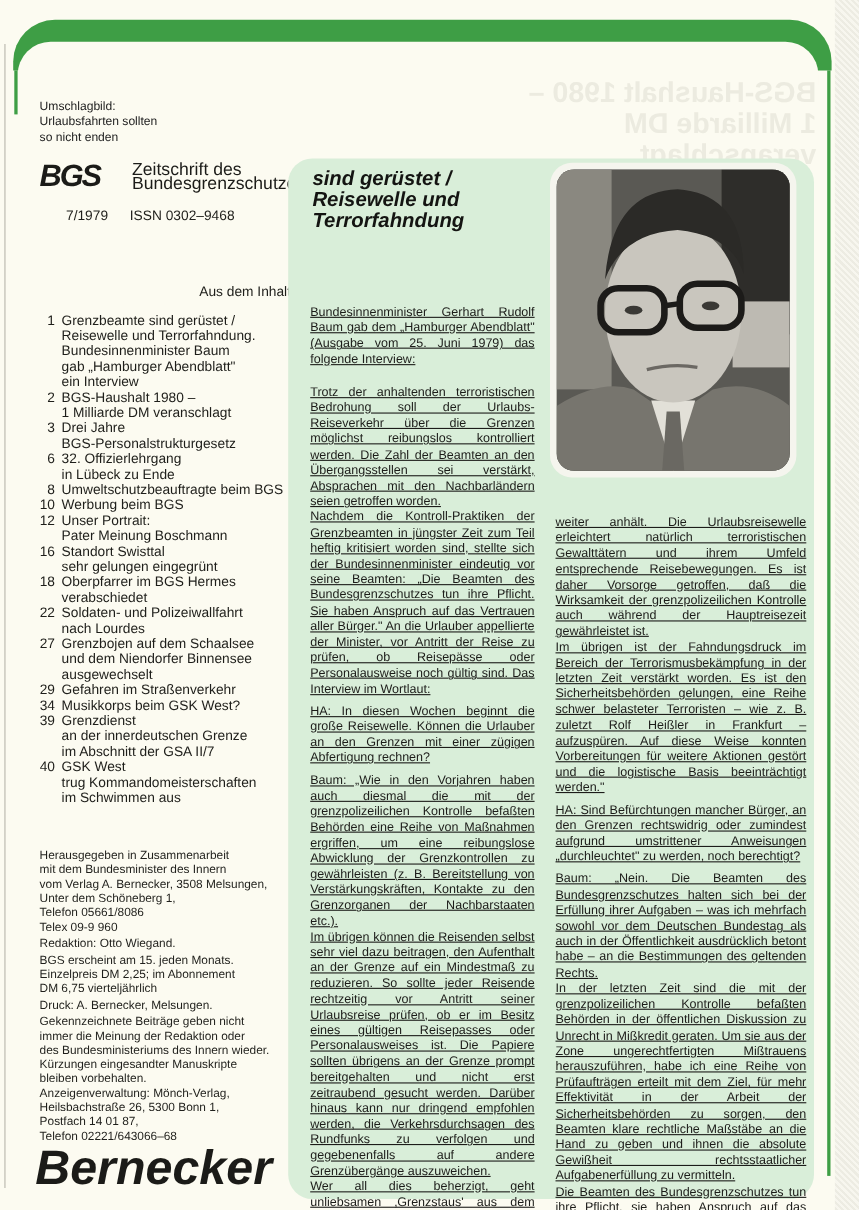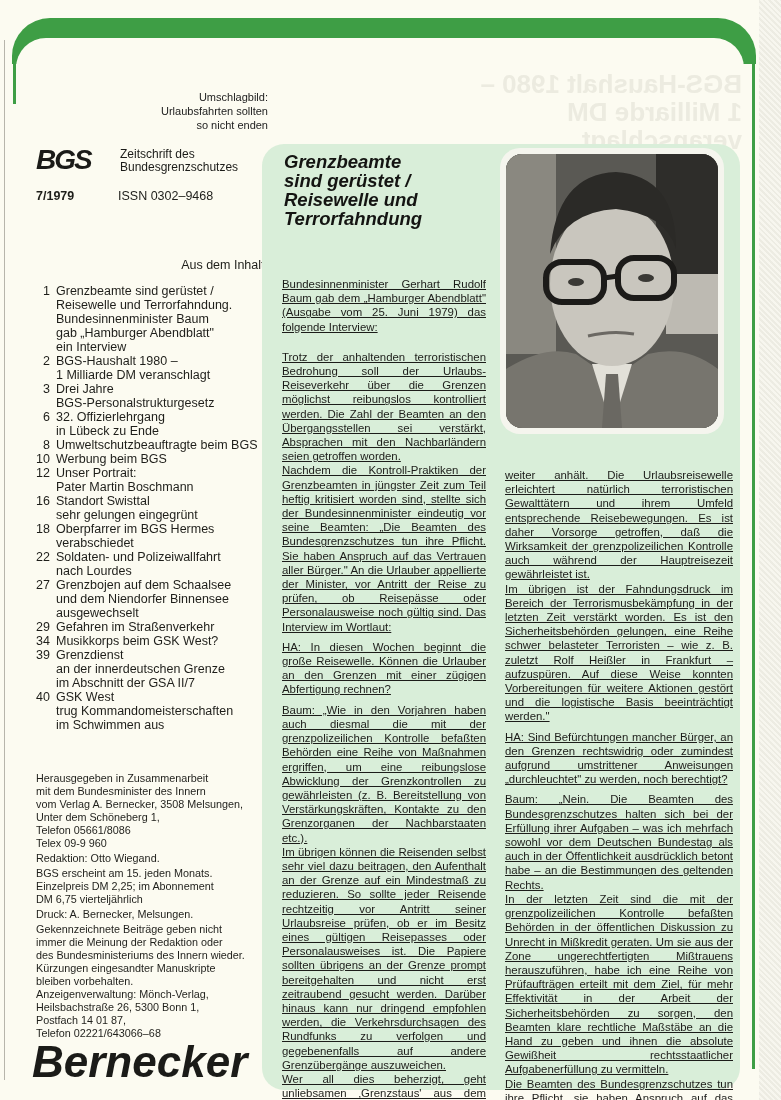--- a/index.html
+++ b/index.html
@@ -40,32 +40,32 @@
     position: absolute; left: 13px; top: 64px; width: 3px; height: 40px; background: #3e9e45;
   }
   
   .ghost {
     position: absolute; left: 402px; top: 70px; width: 340px;
     font-weight: bold; font-size: 26px; line-height: 28px;
     color: #ecebe0; transform: scaleX(-1); text-align: left;
   }
   
   .left-col { position: absolute; left: 36px; top: 90px; width: 232px; }
-  .cover-caption { font-size: 11px; line-height: 14px; color: #222; text-align: right; }
+  .cover-caption { font-size: 11px; line-height: 14px; color: #222; }
   .masthead { position: absolute; left: 36px; top: 140px; width: 232px; height: 40px; }
   .logo-bgs {
     position: absolute; left: 0; top: 0;
     font-family: "Liberation Sans", sans-serif; font-weight: bold; font-style: italic;
     font-size: 28px; line-height: 40px; letter-spacing: -2px; color: #1b1b18;
   }
   .mast-sub {
-    position: absolute; left: 84px; top: 8px; font-size: 12px; line-height: 13px; color: #1b1b18;
+    position: absolute; left: 84px; top: 8px; font-size: 16px; line-height: 13px; color: #1b1b18;
   }
   .issue-line { position: absolute; left: 36px; top: 189px; width: 232px; font-size: 12.5px; }
-  .issue-line .issue { font-weight: bold; }
+  .issue-line .issue { font-weight: normal; margin-left: 24px; }
   .issue-line .issn { position: absolute; left: 82px; top: 0; white-space: nowrap; }
   .toc { position: absolute; left: 36px; top: 258px; width: 232px; font-size: 12.5px; line-height: 14px; }
   .toc-title { margin-bottom: 12px; text-align: right; }
   .toc-item { display: flex; }
   .toc-num { width: 20px; text-align: right; flex: none; padding-right: 6px; }
   .toc-text { flex: 1; white-space: pre-line; }
   .imprint {
     position: absolute; left: 36px; top: 772px; width: 232px; font-size: 10.8px; line-height: 13px; color: #1f1f1b;
   }
   .imprint p { white-space: pre-line; margin-bottom: 2px; }
@@ -164,21 +164,21 @@
       <span class="toc-num">8</span>
       <span class="toc-text">Umweltschutzbeauftragte beim BGS</span>
     </div>
   <div class="toc-item">
       <span class="toc-num">10</span>
       <span class="toc-text">Werbung beim BGS</span>
     </div>
   <div class="toc-item">
       <span class="toc-num">12</span>
       <span class="toc-text">Unser Portrait:
-Pater Martin Boschmann</span>
+Pater Meinung Boschmann</span>
     </div>
   <div class="toc-item">
       <span class="toc-num">16</span>
       <span class="toc-text">Standort Swisttal
 sehr gelungen eingegrünt</span>
     </div>
   <div class="toc-item">
       <span class="toc-num">18</span>
       <span class="toc-text">Oberpfarrer im BGS Hermes
 verabschiedet</span>
@@ -237,21 +237,20 @@
 Heilsbachstraße 26, 5300 Bonn 1,
 Postfach 14 01 87,
 Telefon 02221/643066–68</p>
 </div>
 
 <div class="bernecker">Bernecker</div>
 
 <div class="panel"></div>
 
 <div class="headline">
-  <div>Grenzbeamte</div>
   <div>sind gerüstet /</div>
   <div>Reisewelle und</div>
   <div>Terrorfahndung</div>
 </div>
 
 <div class="photo-frame"></div>
 <div class="photo" title="Portrait photo of Bundesinnenminister Gerhart Rudolf Baum">
   <svg width="212" height="274" viewBox="0 0 212 274">
     <rect x="0" y="0" width="212" height="274" fill="#5a5954"></rect>
     <rect x="0" y="0" width="50" height="200" fill="#8a8880"></rect>

